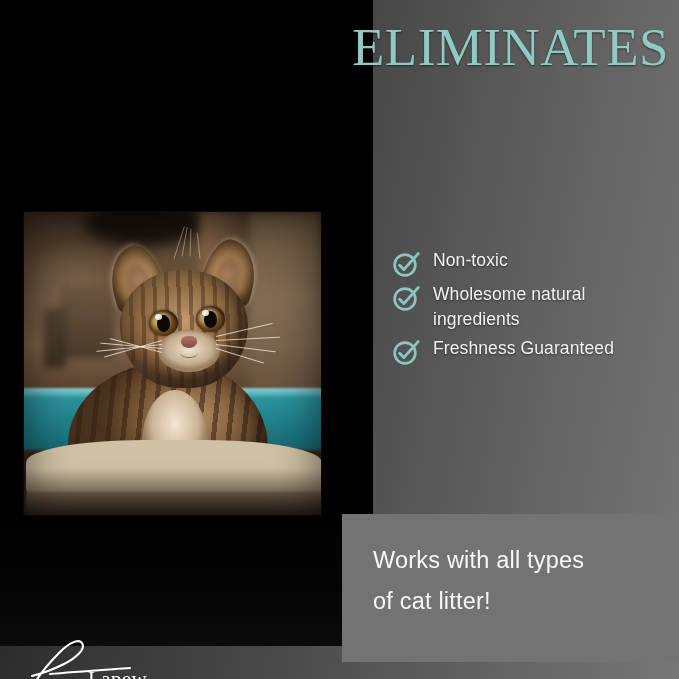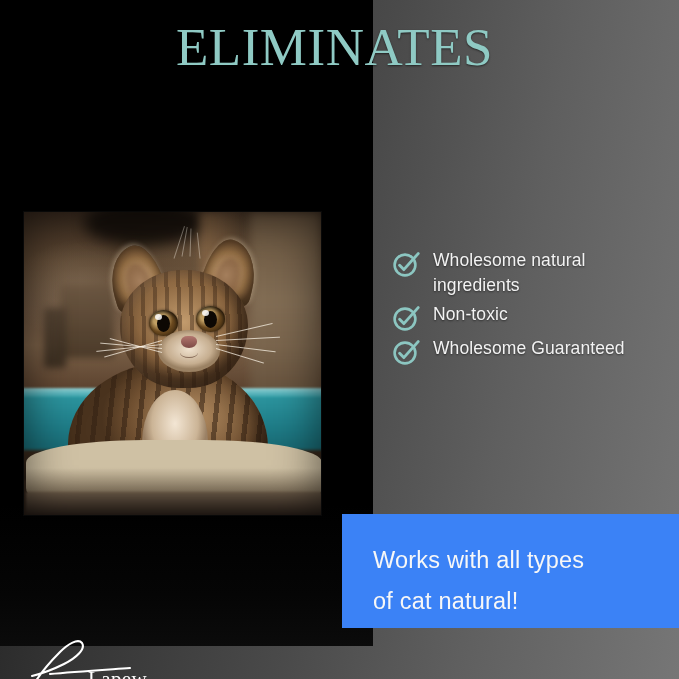--- a/index.html
+++ b/index.html
@@ -27,21 +27,21 @@
     top:0;height:646px;
     background:linear-gradient(180deg,#000 0%,#000 78%,#050505 92%,#0b0b0b 100%);
   }
 
   
   .headline{
     position:absolute;
     left:0;top:18px;width:679px;
     padding-right:10px;
     box-sizing:border-box;
-    text-align:center;
+    text-align:right;
     font-family:"Liberation Serif", serif;
     color:#8fcac4;
     font-size:53px;
     line-height:58px;
     letter-spacing:0.5px;
     text-shadow:0 1px 2px rgba(0,0,0,.55);
     z-index:6;
   }
   .headline .hl-line{display:block;white-space:nowrap;}
 
@@ -234,22 +234,22 @@
     flex:0 0 auto;width:29px;height:29px;margin-right:12px;margin-top:1px;
   }
   .check-label{
     color:#f3f3f3;font-size:17.5px;line-height:25px;
     letter-spacing:.1px;
     text-shadow:0 1px 2px rgba(0,0,0,.5);
   }
 
   
   .callout{
-    position:absolute;left:342px;top:514px;width:337px;height:114px;
-    background:#3b82f6;
+    position:absolute;left:342px;top:514px;width:337px;height:148px;
+    background:#737373;
     z-index:7;
   }
   .callout-text{
     position:absolute;left:31px;top:26px;width:290px;
     color:#f7f7f7;font-size:23.5px;line-height:41px;
     letter-spacing:.2px;
   }
 
   
   .logo{
@@ -326,42 +326,42 @@
     <div class="ph-layer ph-traybase"></div>
     <div class="ph-layer kit-photo-vig"></div>
   </div>
 
   <div class="checklist" id="checklist">
       <div class="check-row">
         <span class="check-icon"><svg width="29" height="29" viewBox="0 0 29 29">
             <circle cx="13" cy="16" r="10.4" fill="none" stroke="#8cc6c1" stroke-width="2.6"></circle>
             <path d="M7.6 16.2 L11.8 20.6 L26.2 4.6" fill="none" stroke="#8cc6c1" stroke-width="2.9" stroke-linecap="round" stroke-linejoin="round"></path>
           </svg></span>
-        <span class="check-label">Wholesome natural ingredients</span>
+        <span class="check-label">Non-toxic</span>
       </div>
       <div class="check-row">
         <span class="check-icon"><svg width="29" height="29" viewBox="0 0 29 29">
             <circle cx="13" cy="16" r="10.4" fill="none" stroke="#8cc6c1" stroke-width="2.6"></circle>
             <path d="M7.6 16.2 L11.8 20.6 L26.2 4.6" fill="none" stroke="#8cc6c1" stroke-width="2.9" stroke-linecap="round" stroke-linejoin="round"></path>
           </svg></span>
-        <span class="check-label">Non-toxic</span>
+        <span class="check-label">Wholesome natural ingredients</span>
       </div>
       <div class="check-row">
         <span class="check-icon"><svg width="29" height="29" viewBox="0 0 29 29">
             <circle cx="13" cy="16" r="10.4" fill="none" stroke="#8cc6c1" stroke-width="2.6"></circle>
             <path d="M7.6 16.2 L11.8 20.6 L26.2 4.6" fill="none" stroke="#8cc6c1" stroke-width="2.9" stroke-linecap="round" stroke-linejoin="round"></path>
           </svg></span>
-        <span class="check-label">Wholesome Guaranteed</span>
+        <span class="check-label">Freshness Guaranteed</span>
       </div>
     </div>
 
   <div class="callout">
     <div class="callout-text">
       <span style="display: block;">Works with all types</span>
-      <span style="display: block;">of cat natural!</span>
+      <span style="display: block;">of cat litter!</span>
     </div>
   </div>
 
   <div class="logo">
     <svg width="140" height="62" viewBox="0 0 140 62">
       <path d="M4 58 C10 44, 22 30, 34 18 C42 10, 52 4, 56 9 C60 15, 50 24, 38 30 C26 36, 14 40, 6 42" fill="none" stroke="#ffffff" stroke-width="2.1" stroke-linecap="round"></path>
       <path d="M24 40 C46 38, 76 36, 104 34" fill="none" stroke="#ffffff" stroke-width="2.1" stroke-linecap="round"></path>
     </svg>
     <div class="logo-word">Lapew</div>
   </div>

